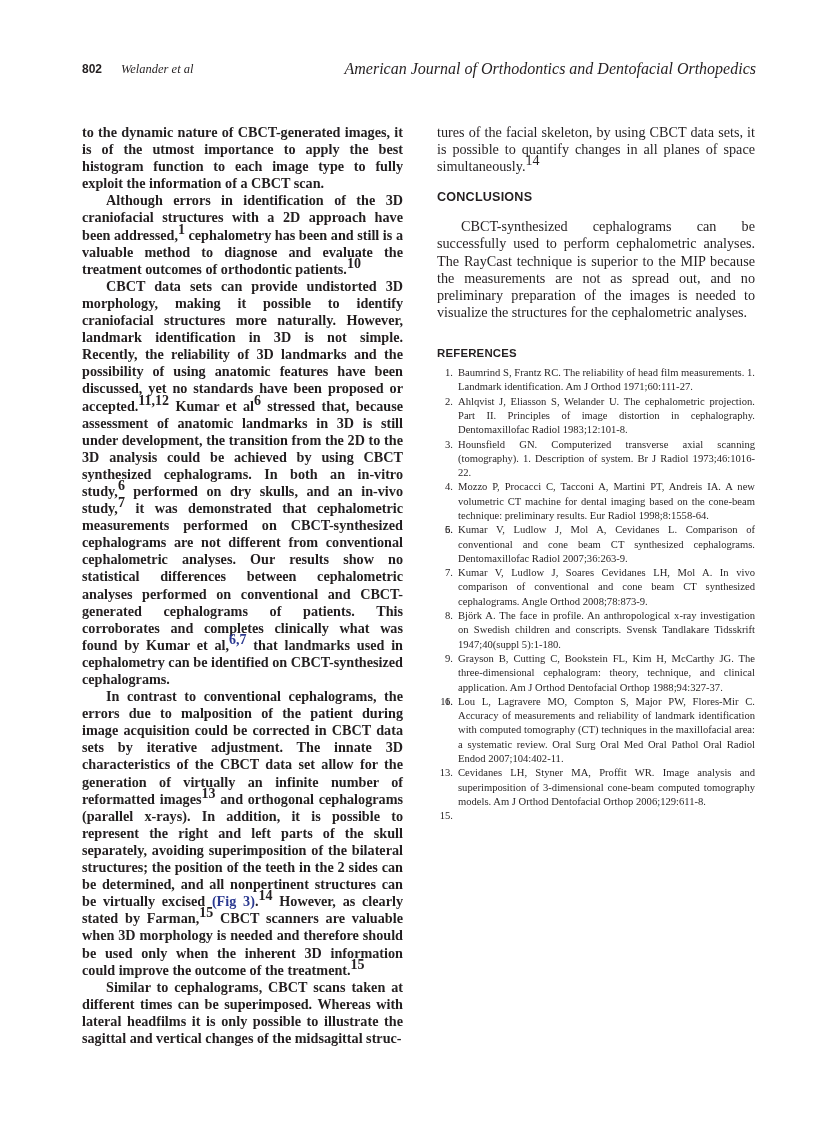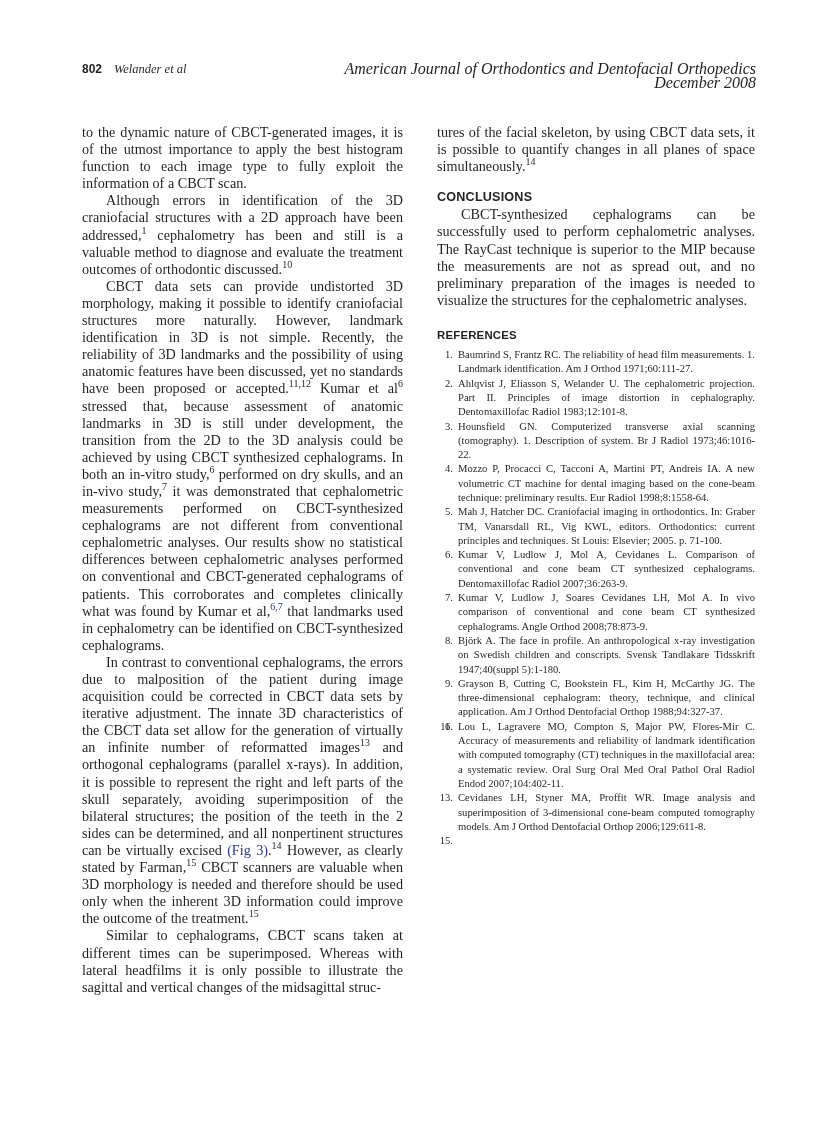--- a/index.html
+++ b/index.html
@@ -1,70 +1,69 @@
 <!DOCTYPE html>
 <html><head>
 <meta charset="utf-8">
 <style>
   html, body { margin: 0; padding: 0; background: #ffffff; }
   body { width: 838px; height: 1122px; position: relative; overflow: hidden;
          font-family: "Liberation Serif", "DejaVu Serif", serif; color: #231f20; }
   .header { position: absolute; top: 62px; left: 82px; width: 674px; height: 40px; }
   .hdr-left { position: absolute; left: 0; top: 0; font-size: 12.5px; }
-  .hdr-left .pg { font-family: "Liberation Sans", "DejaVu Sans", sans-serif; font-weight: bold; font-size: 12px; margin-right: 12px; }
+  .hdr-left .pg { font-family: "Liberation Sans", "DejaVu Sans", sans-serif; font-weight: bold; font-size: 12px; margin-right: 19px; }
   .hdr-left .auth { font-style: italic; }
   .hdr-right { position: absolute; right: 0; top: 0; text-align: right; font-style: italic; font-size: 16px; line-height: 14px; }
 
   .col { position: absolute; top: 124px; font-size: 14.2px; line-height: 17.1px; text-align: justify; }
-  .col-left { left: 82px; width: 321px; }
+  .col-left { left: 82px; width: 321px; font-weight: bold; }
   .col-right { left: 437px; width: 318px; }
   .col p { margin: 0; }
   .col p.indent { text-indent: 24px; }
-  sup { font-size: 10px; line-height: 0; vertical-align: 6px; }
+  sup { font-size: 14px; line-height: 0; vertical-align: 6px; }
   .link { color: #2b3990; }
 
-  h2.section { font-family: "Liberation Sans", "DejaVu Sans", sans-serif; font-weight: bold; font-size: 12.6px; margin: 14px 0 0 0; letter-spacing: 0.2px; }
-  h2.refs { font-family: "Liberation Sans", "DejaVu Sans", sans-serif; font-weight: bold; font-size: 11.4px; margin: 18px 0 4px 0; letter-spacing: 0.2px; }
+  h2.section { font-family: "Liberation Sans", "DejaVu Sans", sans-serif; font-weight: bold; font-size: 12.6px; margin: 14px 0 12px 0; letter-spacing: 0.2px; }
+  h2.refs { font-family: "Liberation Sans", "DejaVu Sans", sans-serif; font-weight: bold; font-size: 11.4px; margin: 24px 0 4px 0; letter-spacing: 0.2px; }
 
   ol.reflist { list-style: none; margin: 0; padding: 0; font-size: 10.6px; line-height: 14.3px; }
   ol.reflist li { position: relative; padding-left: 21px; text-align: justify; }
   ol.reflist li .num { position: absolute; left: 0; width: 16px; text-align: right; }
 </style>
 </head>
 <body>
 
 <div class="header">
   <div class="hdr-left">
     <span class="pg">802</span><span class="auth">Welander et al</span>
   </div>
   <div class="hdr-right">
     <div>American Journal of Orthodontics and Dentofacial Orthopedics</div>
-    <div>December 2008</div>
   </div>
 </div>
 
 <div class="col col-left">
   <p>to the dynamic nature of CBCT-generated images, it is of the utmost importance to apply the best histogram function to each image type to fully exploit the information of a CBCT scan.</p>
-  <p class="indent"><span>Although errors in identification of the 3D craniofacial structures with a 2D approach have been addressed,</span><sup>1</sup><span> cephalometry has been and still is a valuable method to diagnose and evaluate the treatment outcomes of orthodontic discussed.</span><sup>10</sup></p>
+  <p class="indent"><span>Although errors in identification of the 3D craniofacial structures with a 2D approach have been addressed,</span><sup>1</sup><span> cephalometry has been and still is a valuable method to diagnose and evaluate the treatment outcomes of orthodontic patients.</span><sup>10</sup></p>
   <p class="indent"><span>CBCT data sets can provide undistorted 3D morphology, making it possible to identify craniofacial structures more naturally. However, landmark identification in 3D is not simple. Recently, the reliability of 3D landmarks and the possibility of using anatomic features have been discussed, yet no standards have been proposed or accepted.</span><sup>11,12</sup><span> Kumar et al</span><sup>6</sup><span> stressed that, because assessment of anatomic landmarks in 3D is still under development, the transition from the 2D to the 3D analysis could be achieved by using CBCT synthesized cephalograms. In both an in-vitro study,</span><sup>6</sup><span> performed on dry skulls, and an in-vivo study,</span><sup>7</sup><span> it was demonstrated that cephalometric measurements performed on CBCT-synthesized cephalograms are not different from conventional cephalometric analyses. Our results show no statistical differences between cephalometric analyses performed on conventional and CBCT-generated cephalograms of patients. This corroborates and completes clinically what was found by Kumar et al,</span><sup class="link">6,7</sup><span> that landmarks used in cephalometry can be identified on CBCT-synthesized cephalograms.</span></p>
   <p class="indent"><span>In contrast to conventional cephalograms, the errors due to malposition of the patient during image acquisition could be corrected in CBCT data sets by iterative adjustment. The innate 3D characteristics of the CBCT data set allow for the generation of virtually an infinite number of reformatted images</span><sup>13</sup><span> and orthogonal cephalograms (parallel x-rays). In addition, it is possible to represent the right and left parts of the skull separately, avoiding superimposition of the bilateral structures; the position of the teeth in the 2 sides can be determined, and all nonpertinent structures can be virtually excised </span><span class="link">(Fig 3)</span><span>.</span><sup>14</sup><span> However, as clearly stated by Farman,</span><sup>15</sup><span> CBCT scanners are valuable when 3D morphology is needed and therefore should be used only when the inherent 3D information could improve the outcome of the treatment.</span><sup>15</sup></p>
   <p class="indent">Similar to cephalograms, CBCT scans taken at different times can be superimposed. Whereas with lateral headfilms it is only possible to illustrate the sagittal and vertical changes of the midsagittal struc-</p>
 </div>
 
 <div class="col col-right">
   <p><span>tures of the facial skeleton, by using CBCT data sets, it is possible to quantify changes in all planes of space simultaneously.</span><sup>14</sup></p>
   <h2 class="section">CONCLUSIONS</h2>
   <p class="indent">CBCT-synthesized cephalograms can be successfully used to perform cephalometric analyses. The RayCast technique is superior to the MIP because the measurements are not as spread out, and no preliminary preparation of the images is needed to visualize the structures for the cephalometric analyses.</p>
   <h2 class="refs">REFERENCES</h2>
   <ol class="reflist">
     <li><span class="num">1.</span><span>Baumrind S, Frantz RC. The reliability of head film measurements. 1. Landmark identification. Am J Orthod 1971;60:111-27.</span></li>
     <li><span class="num">2.</span><span>Ahlqvist J, Eliasson S, Welander U. The cephalometric projection. Part II. Principles of image distortion in cephalography. Dentomaxillofac Radiol 1983;12:101-8.</span></li>
     <li><span class="num">3.</span><span>Hounsfield GN. Computerized transverse axial scanning (tomography). 1. Description of system. Br J Radiol 1973;46:1016-22.</span></li>
     <li><span class="num">4.</span><span>Mozzo P, Procacci C, Tacconi A, Martini PT, Andreis IA. A new volumetric CT machine for dental imaging based on the cone-beam technique: preliminary results. Eur Radiol 1998;8:1558-64.</span></li>
-    <li><span class="num">5.</span><span>Mah J, Hatcher DC. Craniofacial imaging in orthodontics. In: Graber TM, Vanarsdall RL, Vig KWL, editors. Orthodontics: current principles and techniques. St Louis: Elsevier; 2005. p. 71-100.</span></li>
+    <li><span class="num">5.</span></li>
     <li><span class="num">6.</span><span>Kumar V, Ludlow J, Mol A, Cevidanes L. Comparison of conventional and cone beam CT synthesized cephalograms. Dentomaxillofac Radiol 2007;36:263-9.</span></li>
     <li><span class="num">7.</span><span>Kumar V, Ludlow J, Soares Cevidanes LH, Mol A. In vivo comparison of conventional and cone beam CT synthesized cephalograms. Angle Orthod 2008;78:873-9.</span></li>
     <li><span class="num">8.</span><span>Björk A. The face in profile. An anthropological x-ray investigation on Swedish children and conscripts. Svensk Tandlakare Tidsskrift 1947;40(suppl 5):1-180.</span></li>
     <li><span class="num">9.</span><span>Grayson B, Cutting C, Bookstein FL, Kim H, McCarthy JG. The three-dimensional cephalogram: theory, technique, and clinical application. Am J Orthod Dentofacial Orthop 1988;94:327-37.</span></li>
     <li><span class="num">11.</span></li>
     <li><span class="num">6.</span><span>Lou L, Lagravere MO, Compton S, Major PW, Flores-Mir C. Accuracy of measurements and reliability of landmark identification with computed tomography (CT) techniques in the maxillofacial area: a systematic review. Oral Surg Oral Med Oral Pathol Oral Radiol Endod 2007;104:402-11.</span></li>
     <li><span class="num">13.</span><span>Cevidanes LH, Styner MA, Proffit WR. Image analysis and superimposition of 3-dimensional cone-beam computed tomography models. Am J Orthod Dentofacial Orthop 2006;129:611-8.</span></li>
     <li><span class="num">15.</span></li>
   </ol>
 </div>

